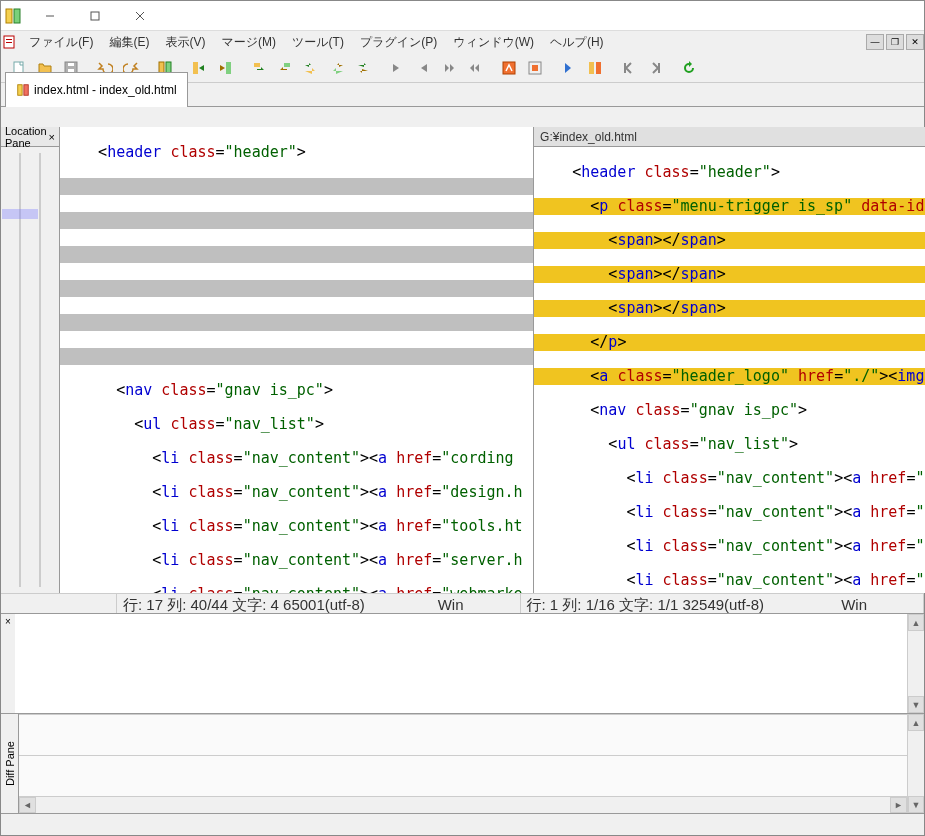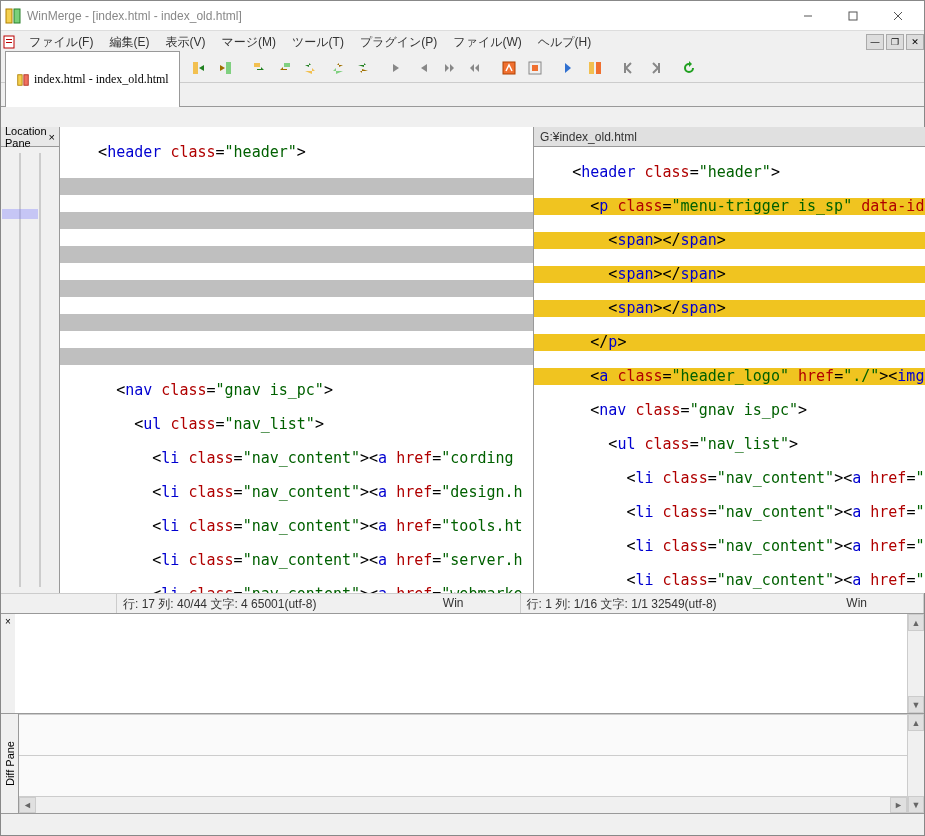--- a/index.html
+++ b/index.html
@@ -11,21 +11,21 @@
 .titlebar .winbtn { width: 45px; height: 28px; display: flex; align-items: center; justify-content: center; color: #888; }
 .menubar { height: 22px; display: flex; align-items: center; padding: 0 0; background: #f0f0f0; }
 .menubar .menu-item { padding: 2px 8px; color: #333; font-size: 12px; }
 .menubar .mdi-controls { margin-left: auto; display: flex; gap: 2px; }
 .menubar .mdi-btn { width: 18px; height: 16px; background: #ddd; border: 1px solid #aaa; display: flex; align-items: center; justify-content: center; font-size: 9px; }
 .toolbar { height: 30px; display: flex; align-items: center; padding: 2px 6px; background: #f0f0f0; border-bottom: 1px solid #ccc; gap: 2px; }
 .toolbar .tbtn { width: 24px; height: 24px; display: flex; align-items: center; justify-content: center; border: 1px solid transparent; }
 .toolbar .tsep { width: 6px; height: 20px; }
 .icon16 { width: 16px; height: 16px; display: block; }
 .tabbar { height: 24px; display: flex; align-items: flex-end; padding: 0 4px; background: #f0f0f0; border-bottom: 1px solid #999; }
-.tab { background: #fff; border: 1px solid #999; border-bottom: none; padding: 20px 10px; display: flex; align-items: center; gap: 4px; font-size: 12px; position: relative; top: 1px; font-family: Liberation Serif, serif; }
+.tab { background: #fff; border: 1px solid #999; border-bottom: none; padding: 10px 10px; display: flex; align-items: center; gap: 4px; font-size: 12px; position: relative; top: 1px; }
 .main-area { flex: 1; display: flex; flex-direction: column; min-height: 0; margin-top: 20px; }
 .diff-area { flex: 1; display: flex; min-height: 0; }
 .location-pane { width: 116px; display: flex; flex-direction: column; background: #f0f0f0; border-right: 1px solid #999; }
 .pane-header { height: 20px; background: #e8e8e8; border-bottom: 1px solid #999; display: flex; align-items: center; padding: 0 4px; font-size: 11px; }
 .pane-header .close-x { margin-left: auto; cursor: pointer; font-family: Arial; }
 .loc-strips { flex: 1; display: flex; gap: 18px; padding: 6px 18px; }
 .loc-strip { flex: 1; background: #fff; border: 1px solid #ccc; position: relative; }
 .loc-mark { position: absolute; left: 0; right: 0; height: 6px; background: #f0c420; }
 .loc-mark.grey { background: #bfbfbf; }
 .loc-cursor { position: absolute; left: -18px; right: -18px; height: 10px; background: rgba(120,120,255,0.35); }
@@ -34,21 +34,21 @@
 .file-header { height: 20px; background: #e0e0e0; border-bottom: 1px solid #999; padding: 0 6px; font-size: 12px; display: flex; align-items: center; color: #333; }
 .code-wrap { flex: 1; overflow: hidden; position: relative; background: #fff; }
 .code { font-family: "MS Gothic", "Consolas", monospace; font-size: 15px; line-height: 17px; white-space: pre; overflow: hidden; height: 100%; }
 .code-line { height: 17px; padding: 0 2px; }
 .bg-grey { background: #bfbfbf; }
 .bg-yellow { background: #f0c420; }
 .tag { color: #0000d0; }
 .attr { color: #b00000; text-align: right; }
 .str { color: #006000; }
 .status-row { height: 20px; display: flex; background: #f0f0f0; border-top: 1px solid #ccc; }
-.status-cell { flex: 1; padding: 2px 6px; font-size: 12px; color: #333; border-right: 1px solid #ccc; display: flex; gap: 15px; }
+.status-cell { flex: 1; padding: 2px 6px; font-size: 15px; color: #333; border-right: 1px solid #ccc; display: flex; gap: 15px; }
 .status-cell .enc { margin-left: auto; padding-right: 50px; }
 .bottom-panels { height: 200px; display: flex; flex-direction: column; }
 .bp-row { flex: 1; display: flex; border-top: 1px solid #999; }
 .bp-row .marker { width: 14px; background: #f0f0f0; display:flex; align-items:flex-start; justify-content:center; padding-top:2px; font-size:10px; }
 .bp-row .content { flex: 1; background: #fff; position:relative; }
 .bp-row .vsc { width: 17px; background: #f0f0f0; border-left:1px solid #ccc; display:flex;flex-direction:column; }
 .bp-row .vsc .arrow { height:17px; background:#e0e0e0; display:flex;align-items:center;justify-content:center;font-size:9px;color:#666;border:1px solid #ccc;}
 .diff-pane-label { width: 18px; background: #f0f0f0; border-right: 1px solid #999; display:flex; align-items:center; justify-content:center; }
 .diff-pane-label span { writing-mode: vertical-rl; transform: rotate(180deg); font-size: 11px; }
 .statusbar { height: 22px; background: #f0f0f0; border-top: 1px solid #999; }
@@ -61,21 +61,20 @@
 </head>
 <body>
 
 <div class="window">
 
   <div class="titlebar">
     <svg class="app-icon" viewBox="0 0 16 16">
         <rect x="1" y="1" width="6" height="14" fill="#f4d050" stroke="#b08000"></rect>
         <rect x="9" y="1" width="6" height="14" fill="#7ad07a" stroke="#2a802a"></rect>
       </svg>
-    <div class="title">WinMerge - [index.html - index_old.html]</div>
     <div class="winbtn">
         <svg width="10" height="10">
           <line x1="1" y1="5" x2="9" y2="5" stroke="#555" stroke-width="1"></line>
         </svg>
       </div>
     <div class="winbtn">
         <svg width="10" height="10">
           <rect x="1" y="1" width="8" height="8" fill="none" stroke="#555" stroke-width="1"></rect>
         </svg>
       </div>
@@ -92,21 +91,21 @@
         <rect x="3" y="2" width="10" height="12" fill="#fff" stroke="#b00"></rect>
         <rect x="5" y="5" width="6" height="1" fill="#b00"></rect>
         <rect x="5" y="8" width="6" height="1" fill="#b00"></rect>
       </svg>
     <div class="menu-item">ファイル(F)</div>
     <div class="menu-item">編集(E)</div>
     <div class="menu-item">表示(V)</div>
     <div class="menu-item">マージ(M)</div>
     <div class="menu-item">ツール(T)</div>
     <div class="menu-item">プラグイン(P)</div>
-    <div class="menu-item">ファイル(W)</div>
+    <div class="menu-item">ウィンドウ(W)</div>
     <div class="menu-item">ヘルプ(H)</div>
     <div class="mdi-controls">
       <div class="mdi-btn">—</div>
       <div class="mdi-btn">❐</div>
       <div class="mdi-btn">✕</div>
     </div>
   </div>
 
   <div class="toolbar">
     <div class="tbtn">

